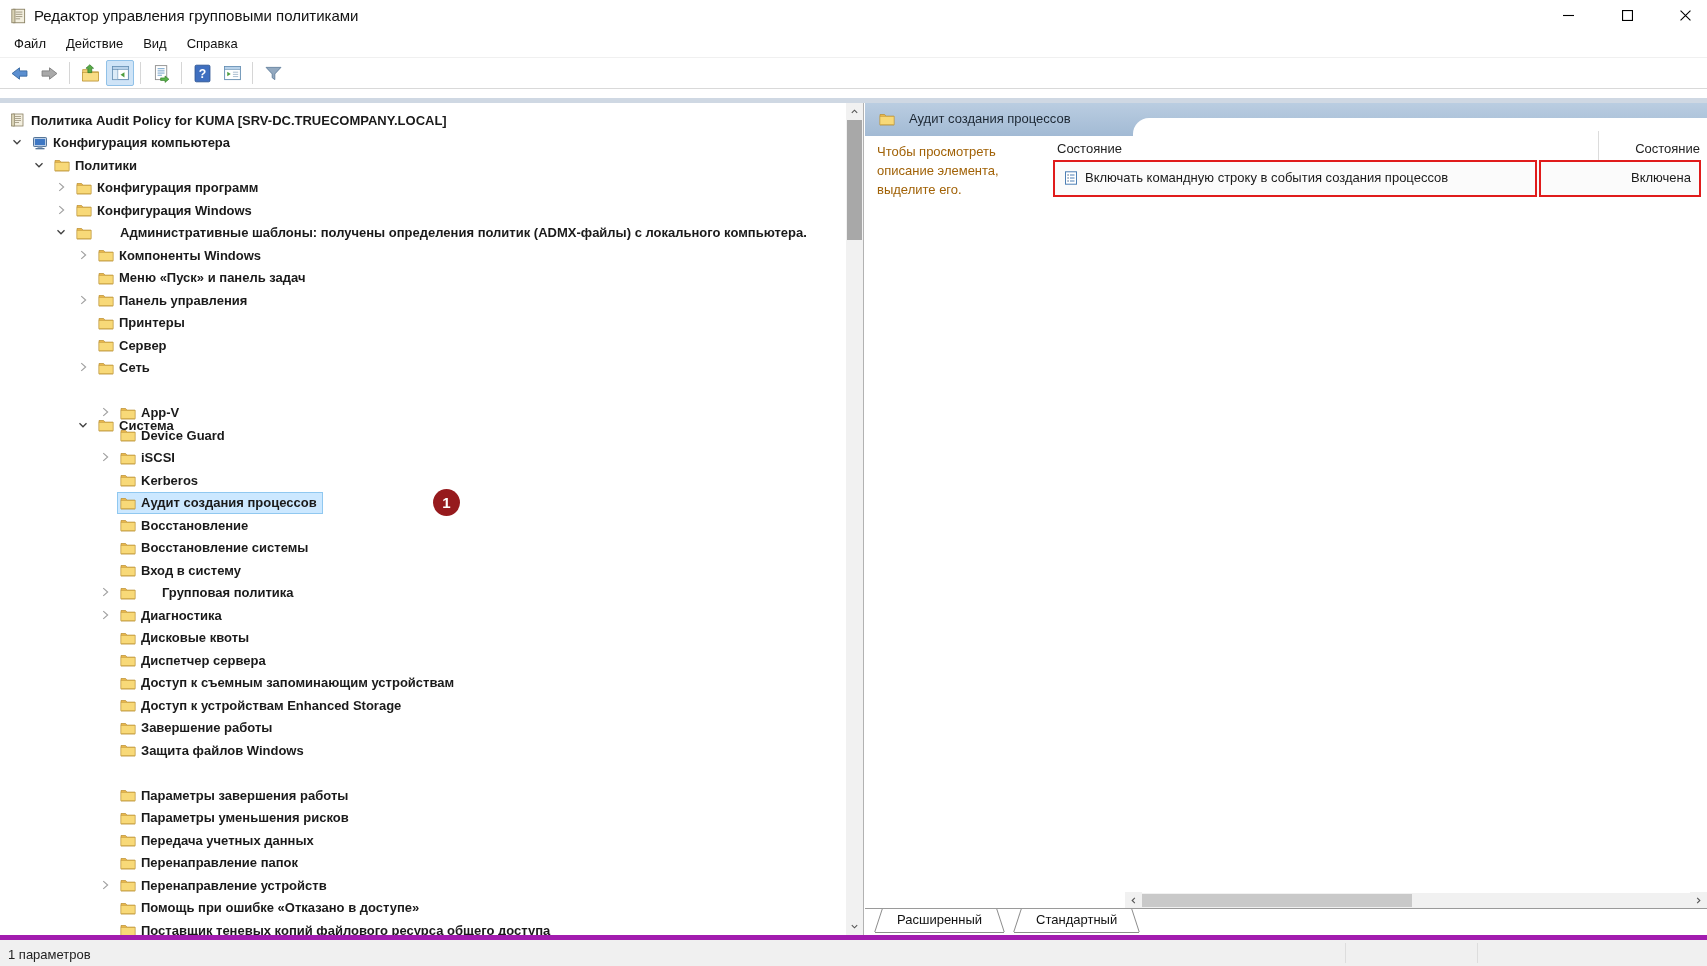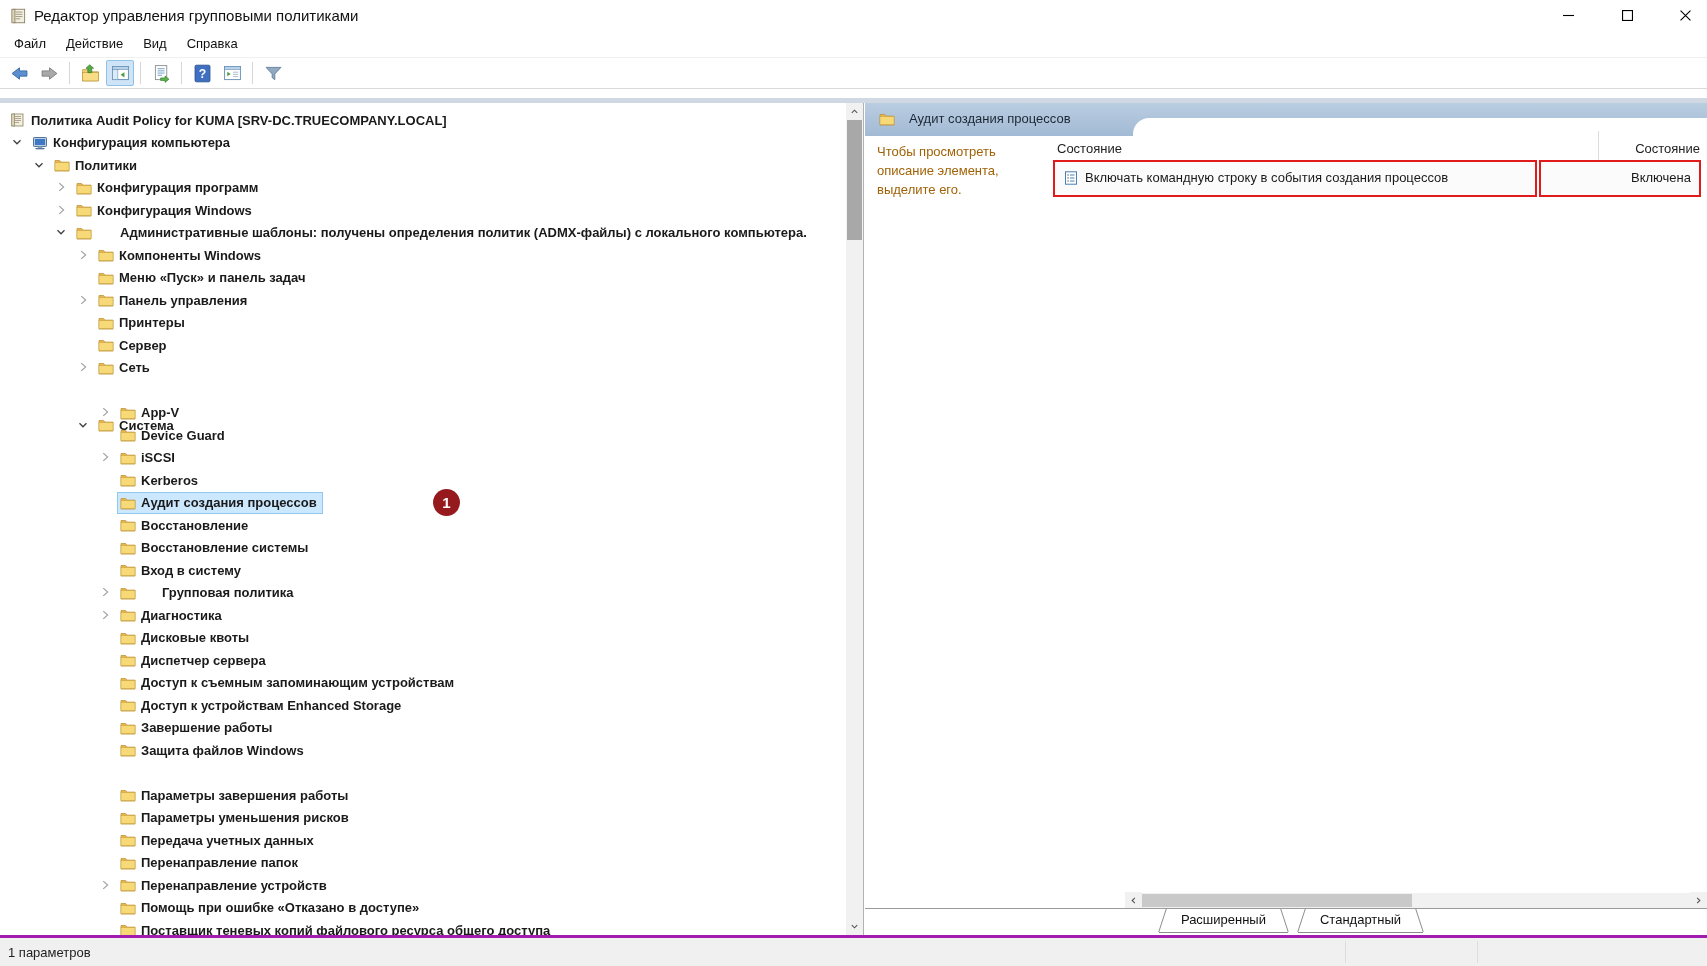--- a/index.html
+++ b/index.html
@@ -66,28 +66,28 @@
   .list-row .rstate { position:absolute; right:10px; top:10px; font-size:13px; white-space:nowrap; }
   .red-box { position:absolute; top:0; height:37px; border:2px solid var(--red); }
   .red-box.b1 { left:0; width:484px; }
   .red-box.b2 { left:486px; width:162px; }
 
   .hscroll { position:absolute; left:260px; right:0; top:790px; height:15px; background:#f1f1f1; }
   .hscroll .left-a { left:0; top:-1px; height:17px; }
   .hscroll .right-a { left:auto; right:0; top:-1px; height:17px; }
   .hthumb { position:absolute; left:17px; top:1px; width:270px; height:13px; background:#c9c9c9; }
 
-  .tabstrip { position:absolute; left:0; top:805px; width:100%; height:27px; background:#fff; border-top:1px solid #9a9a9a;text-align:center; }
+  .tabstrip { position:absolute; left:0; top:805px; width:100%; height:27px; background:#fff; border-top:1px solid #9a9a9a; }
   .tab { position:relative; display:inline-block; height:24px; line-height:22px; padding:0 22px; margin-left:10px; font-size:13px; color:#111; background:#fff; border-bottom:1px solid #8c8c8c; }
   .tab::before { content:""; position:absolute; left:3px; top:0; bottom:0; width:10px; border-left:1px solid #8c8c8c; transform:skewX(-18deg); }
   .tab::after { content:""; position:absolute; right:3px; top:0; bottom:0; width:10px; border-right:1px solid #8c8c8c; transform:skewX(18deg); }
   .tab.active { z-index:2; }
 
   
-  .statusbar { position:absolute; left:0; bottom:0; width:100%; height:31px; background:#f0f0f0; border-top:3px solid #a21caf; }
+  .statusbar { position:absolute; left:0; bottom:0; width:100%; height:31px; background:#f0f0f0; border-top:5px solid #a21caf; }
   .status-text { position:absolute; left:8px; top:7px; font-size:13px; color:#222; }
   .status-sep { position:absolute; top:3px; bottom:3px; width:1px; background:#dddddd; }
 </style>
 </head>
 <body>
 
 <div id="app">
 
   <div class="titlebar">
     <span class="app-icon">

